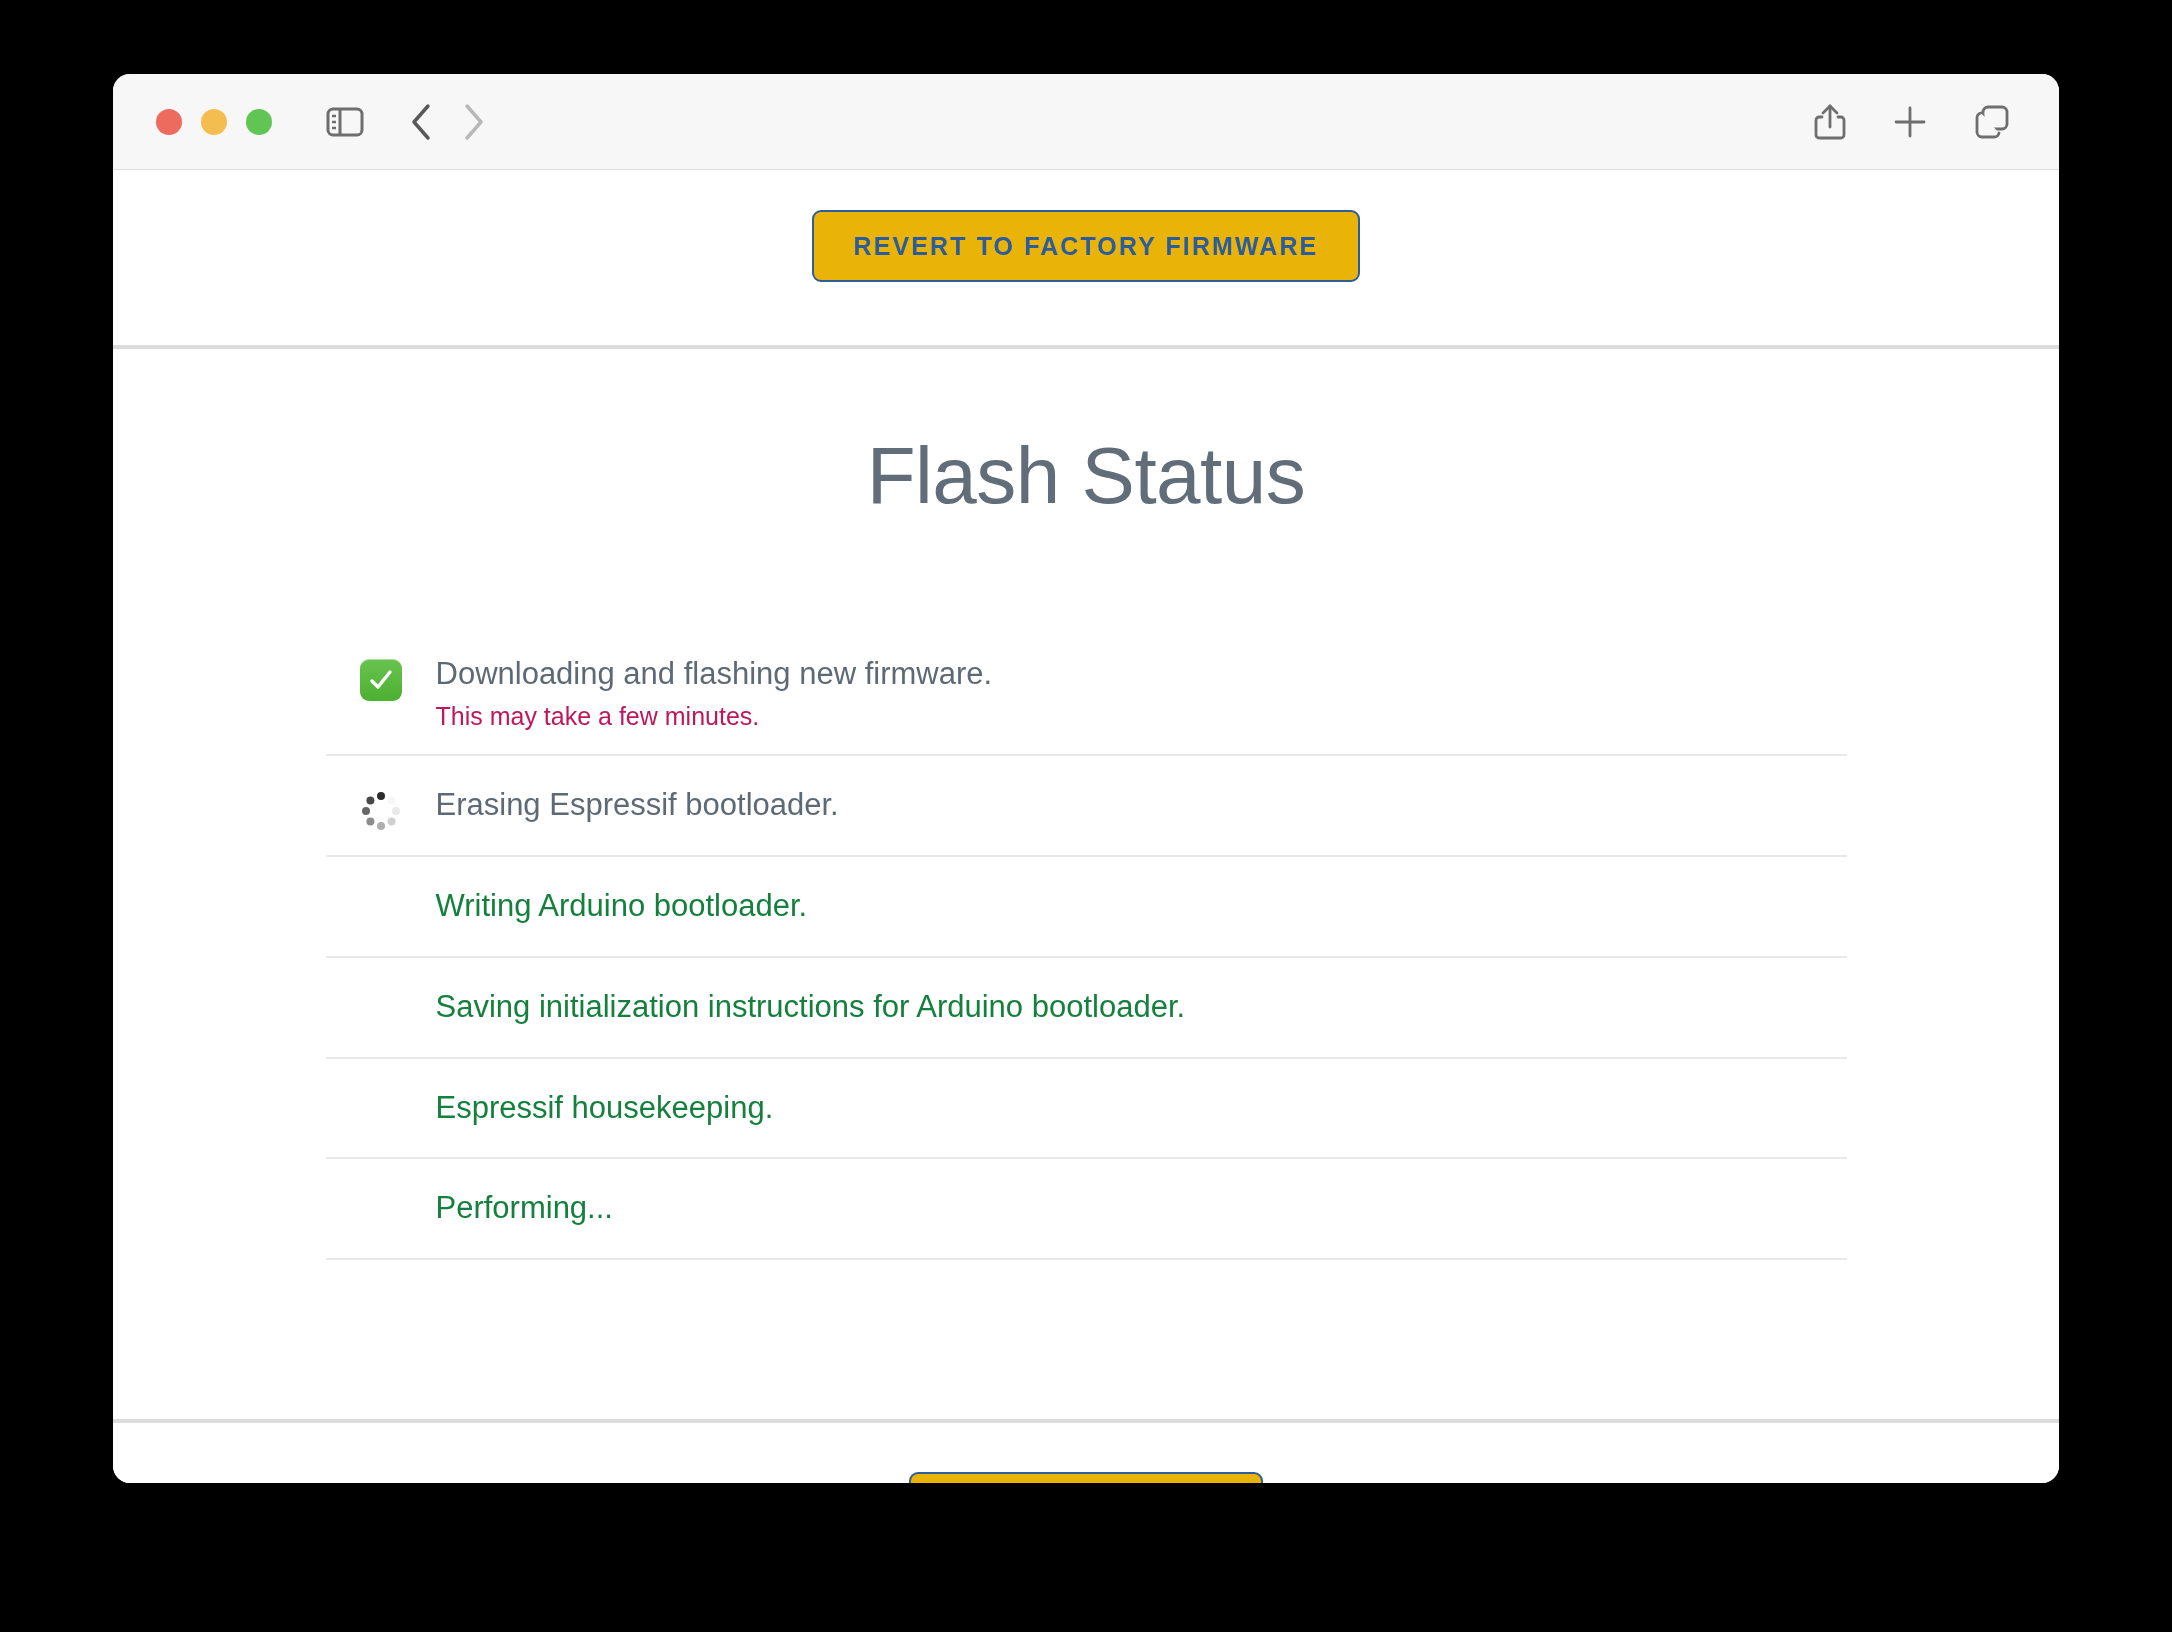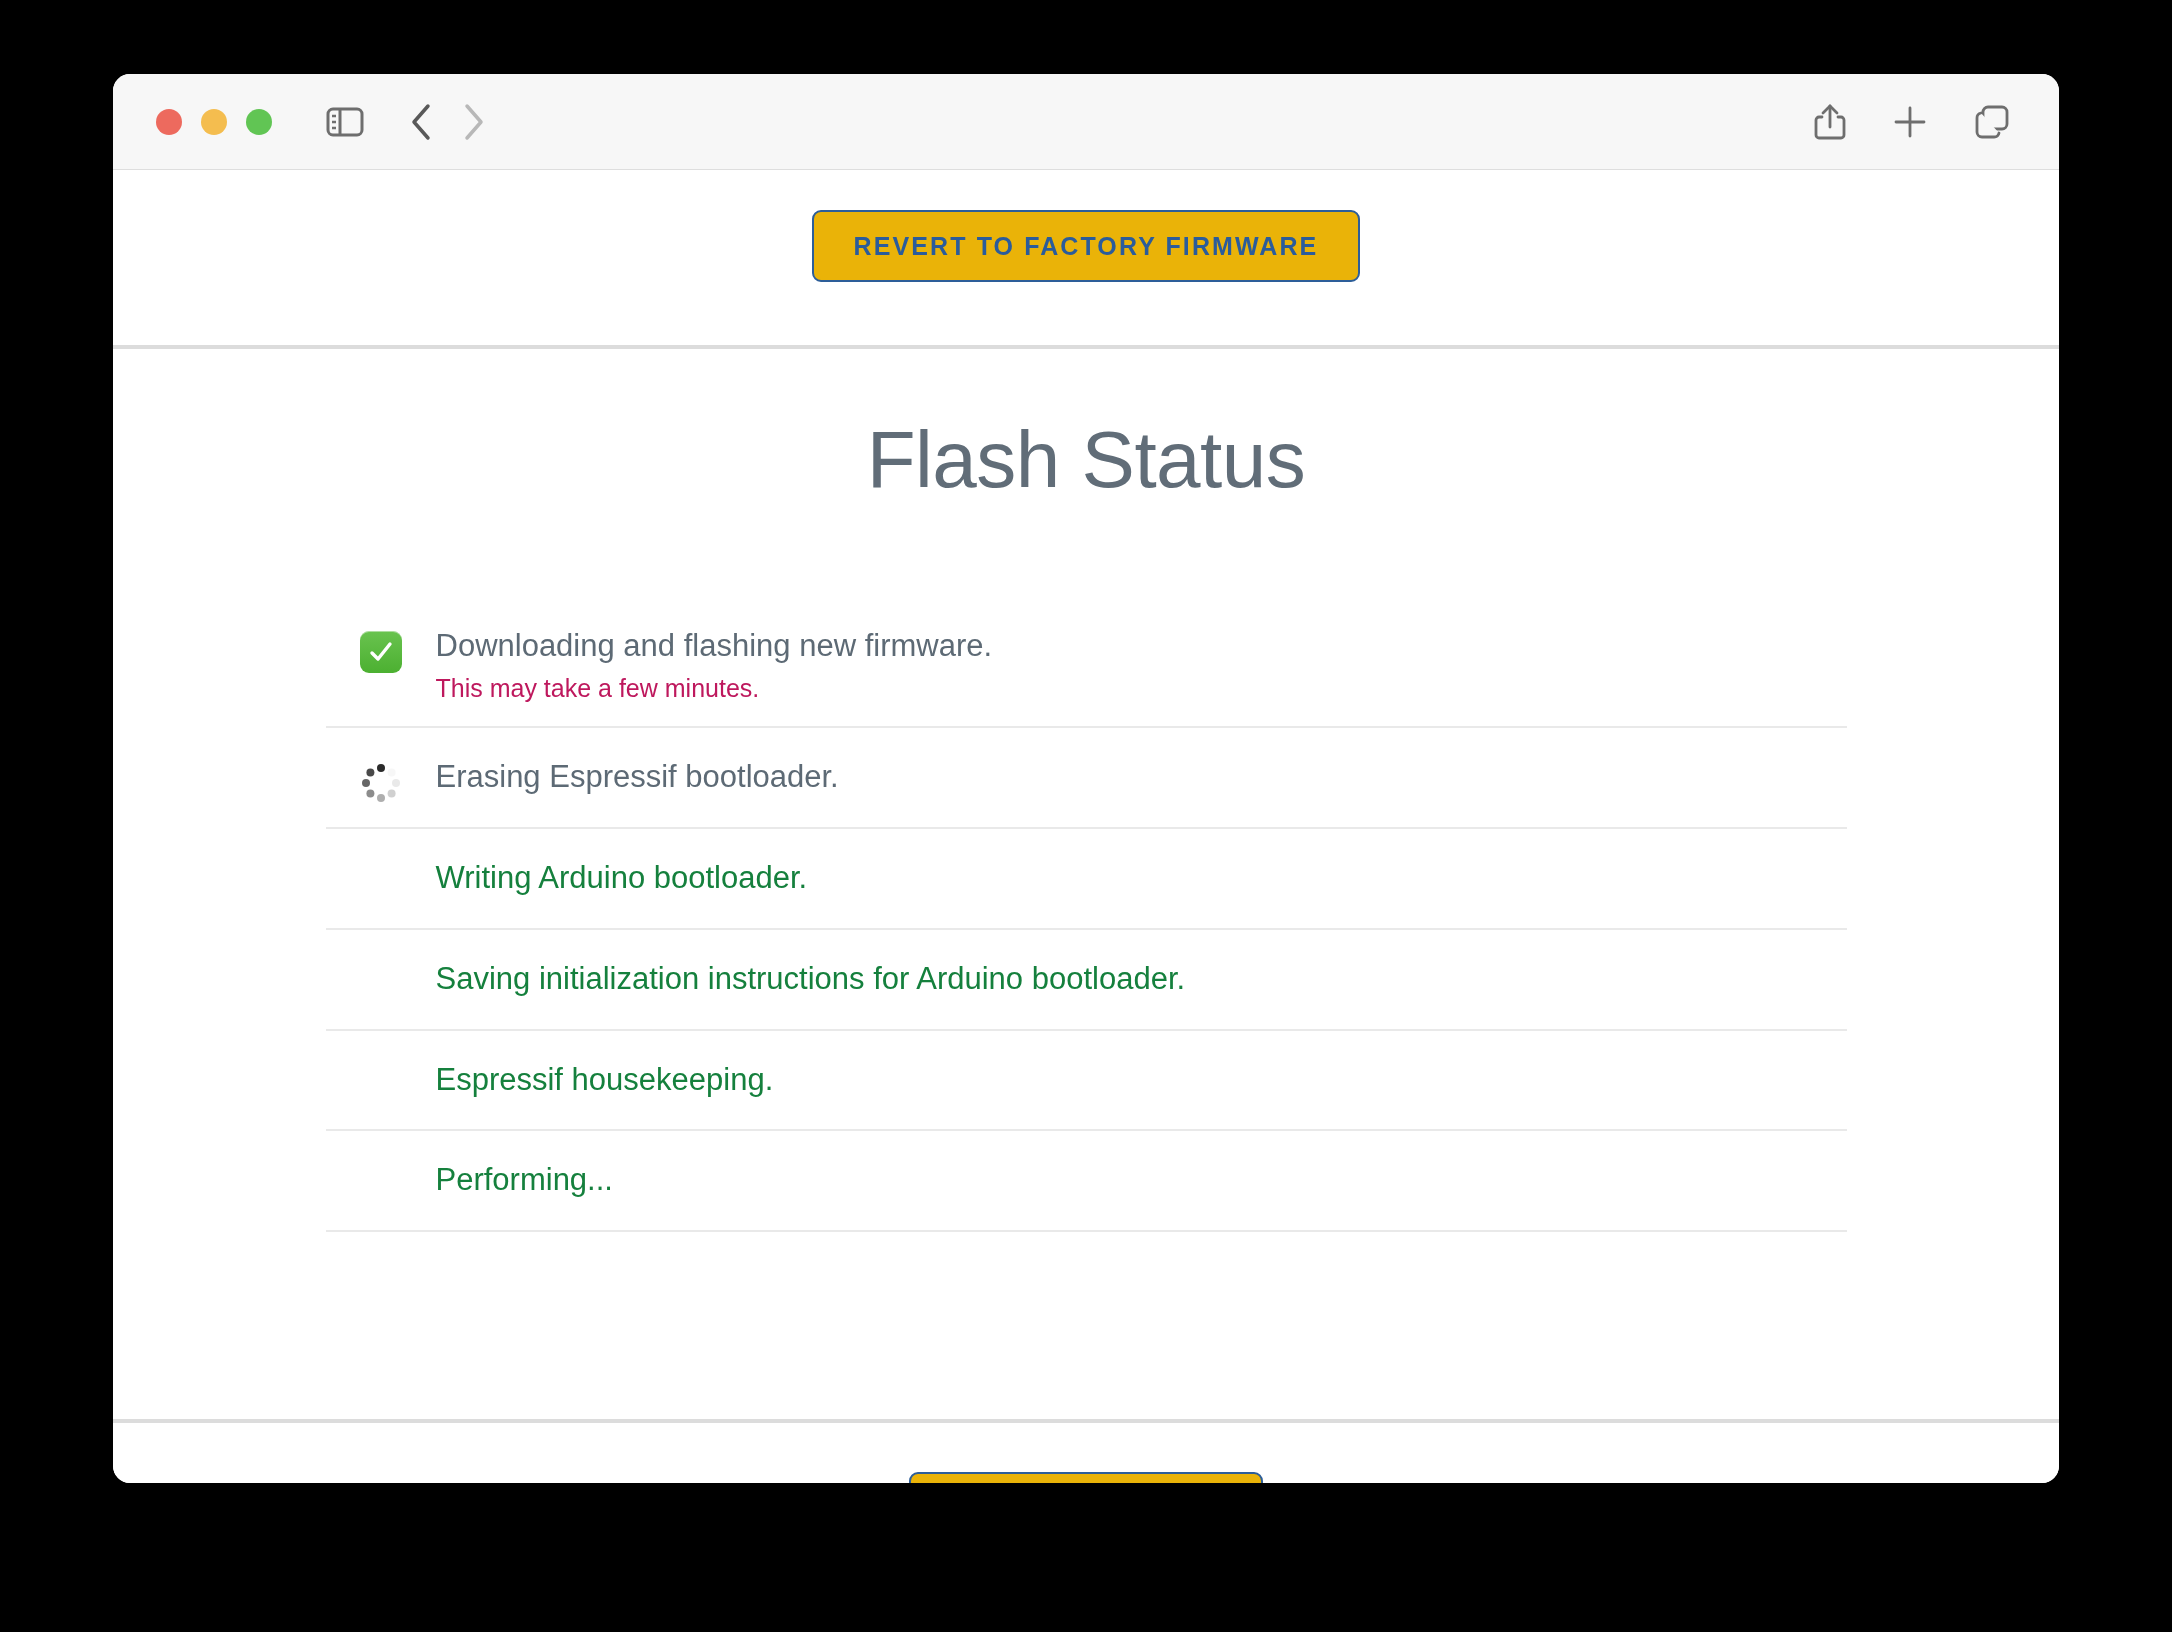--- a/index.html
+++ b/index.html
@@ -137,38 +137,38 @@
     white-space: nowrap;
   }
 
   .hr-thick {
     height: 4px;
     background: #dcdcdc;
     width: 100%;
   }
 
   .main-section {
-    padding-top: 0;
+    padding-top: 16px;
     border-radius: 23px;
   }
 
   .page-title {
     text-align: center;
     font-size: 80px;
     font-weight: normal;
     color: #616d78;
     margin: 0;
     padding-top: 65px;
     padding-bottom: 0;
     letter-spacing: -0.5px;
   }
 
   .steps {
     width: 1521px;
-    margin: 0 auto;
+    margin: 12px auto;
     padding-top: 95px;
     padding-bottom: 0;
   }
 
   .step {
     display: flex;
     align-items: flex-start;
     border-bottom: 2px solid #e9e9e9;
     min-height: 72px;
     padding: 0 0 0 0;

